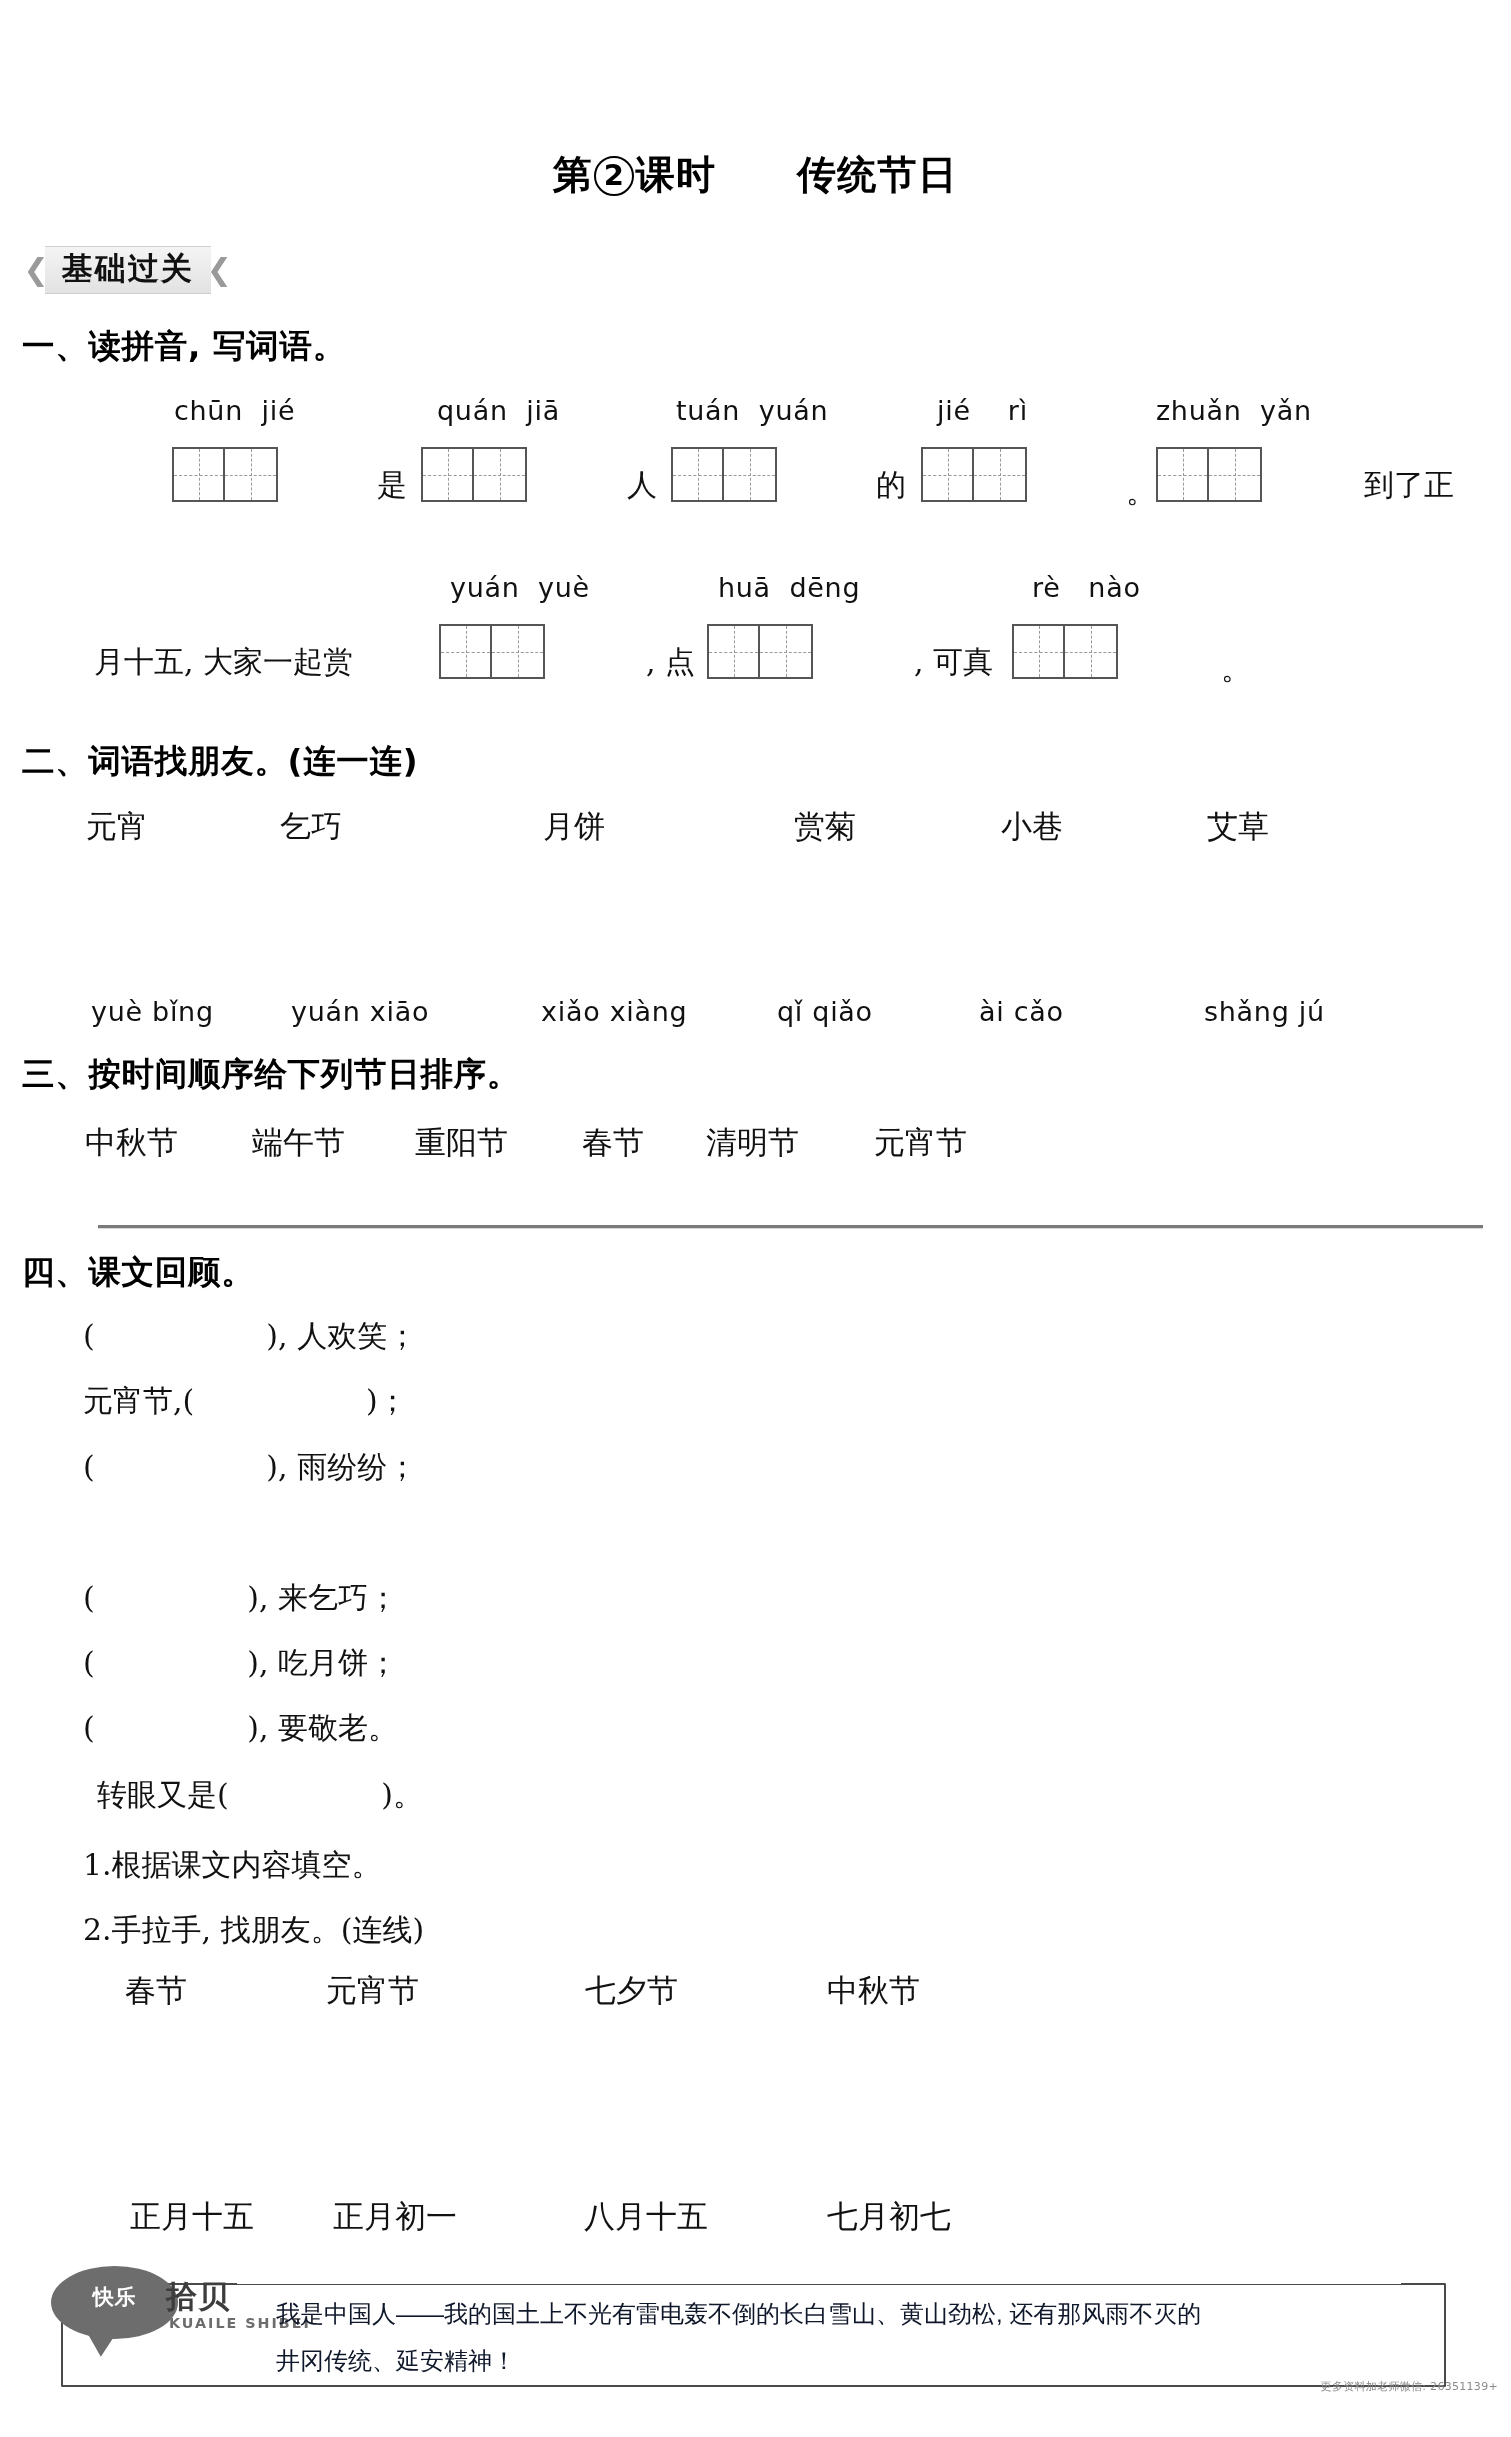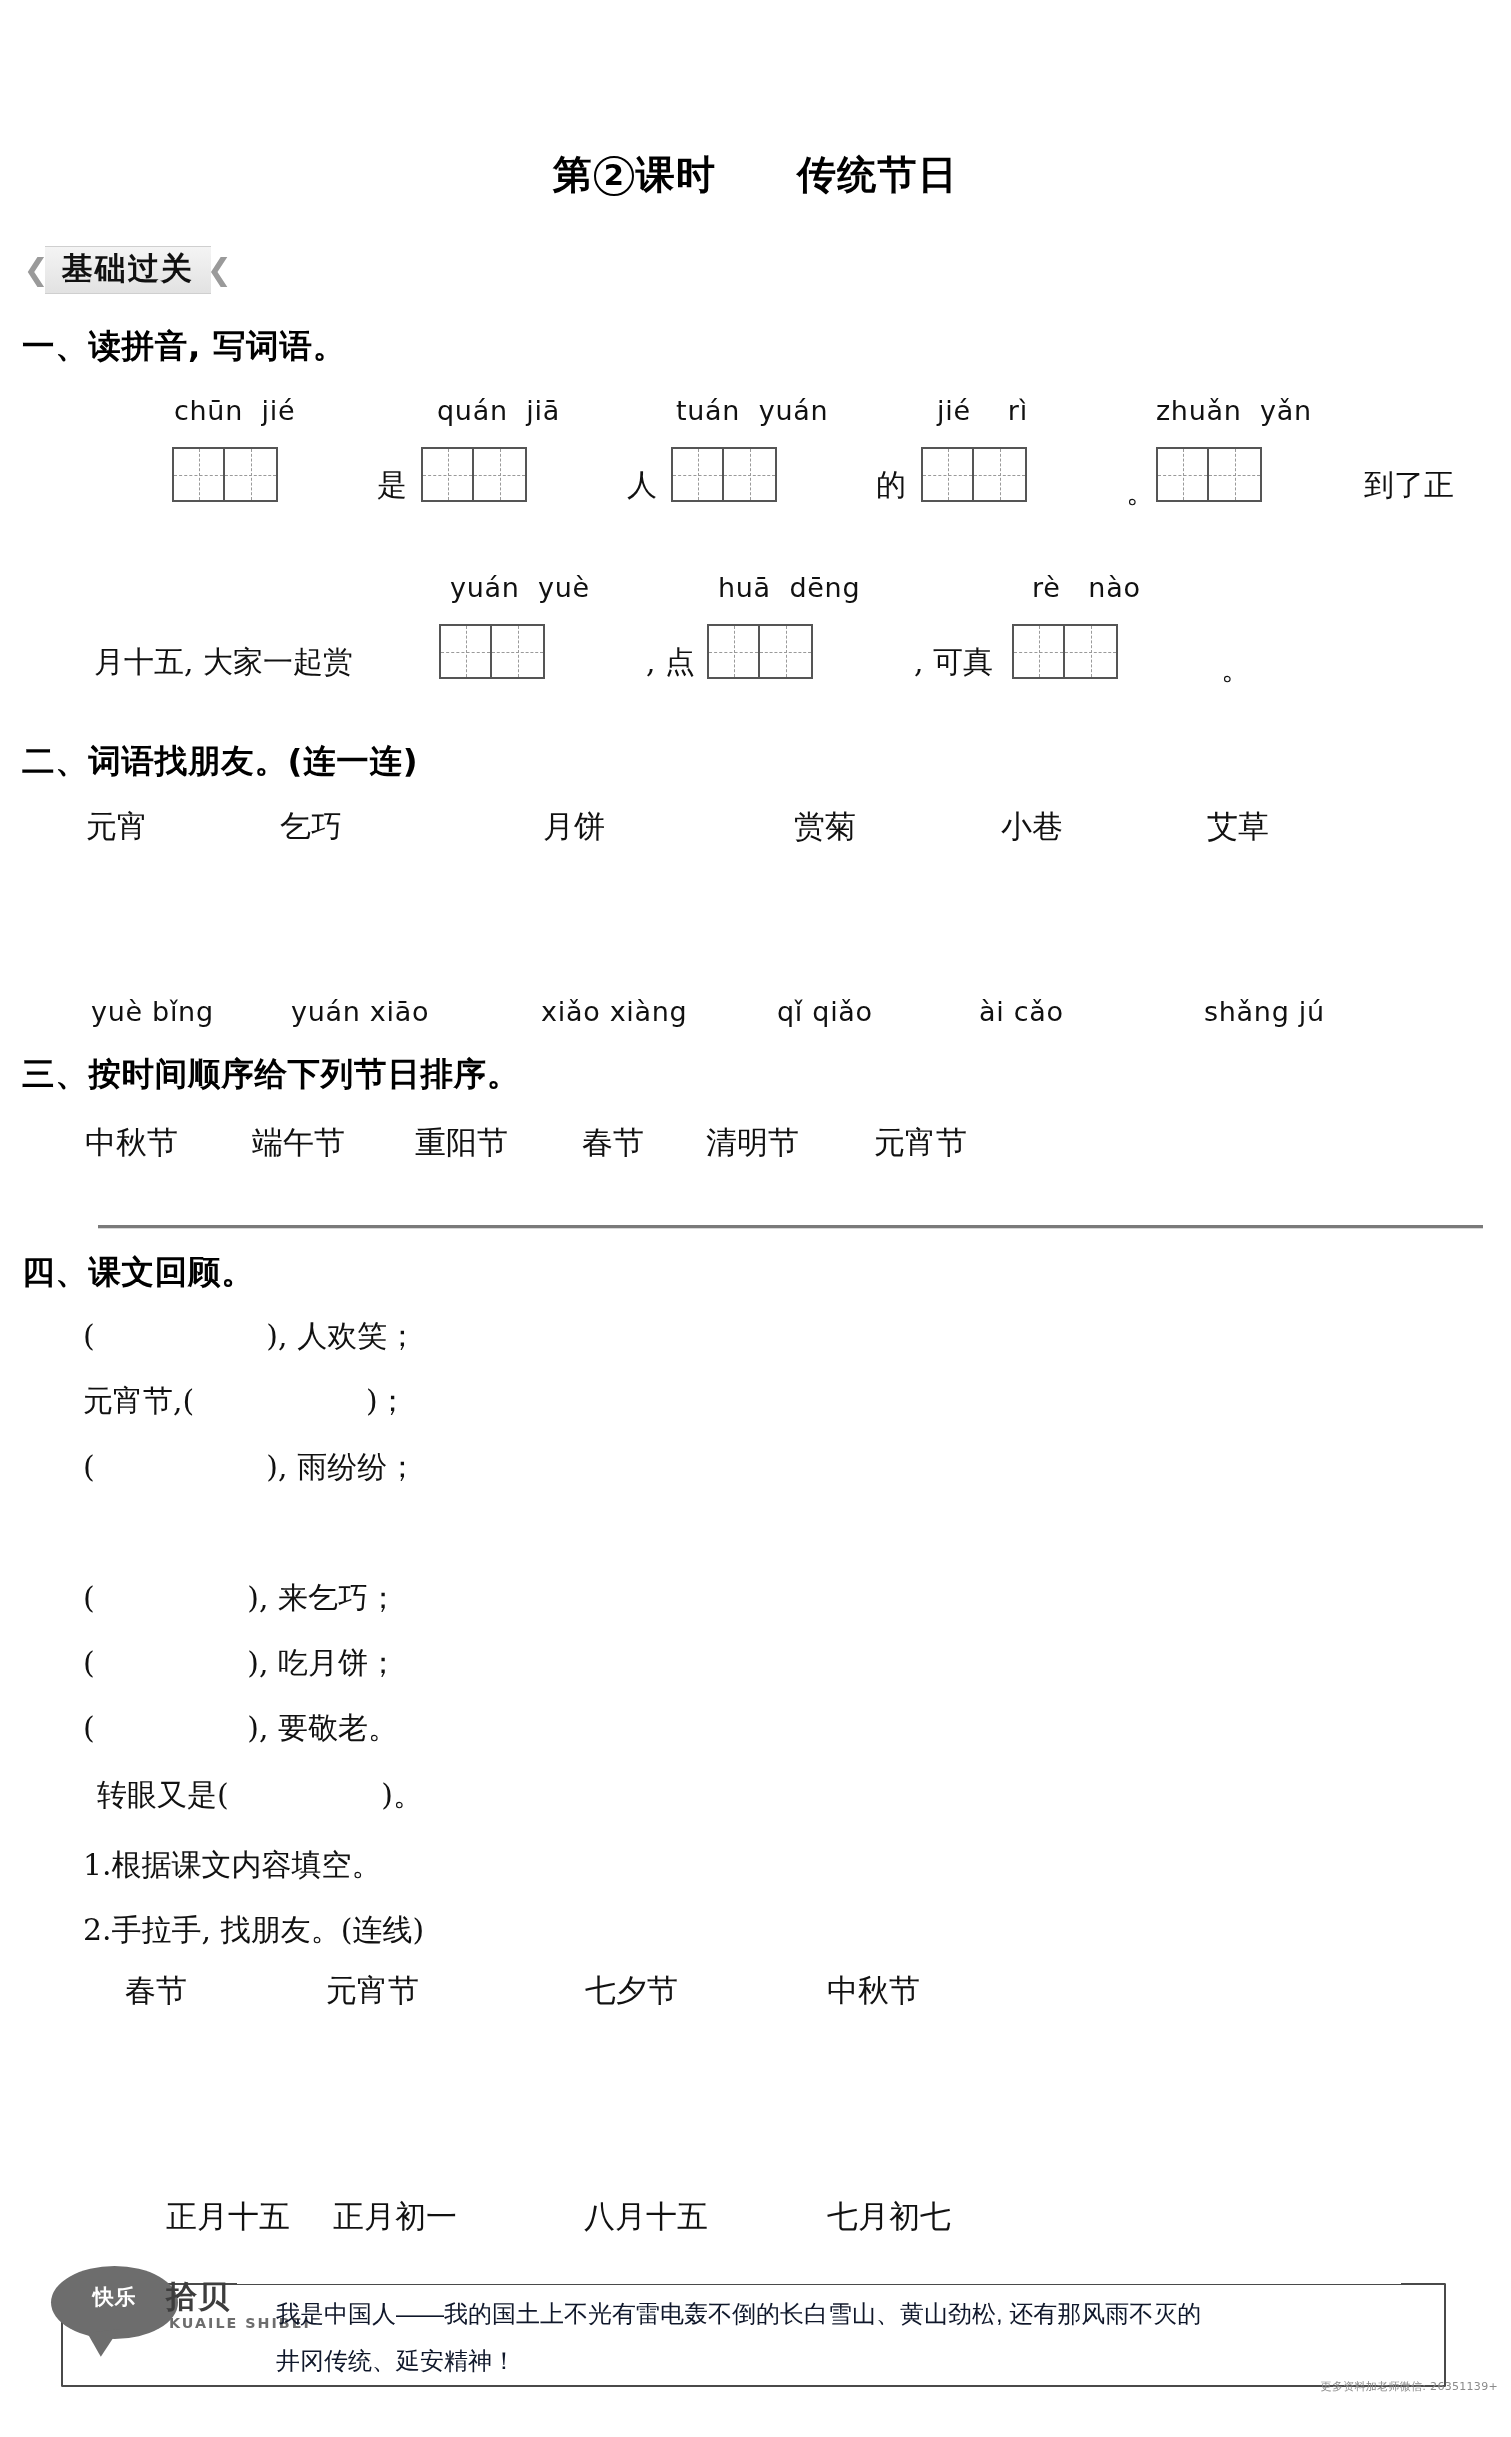--- a/index.html
+++ b/index.html
@@ -382,21 +382,21 @@
   <div class="clause" style="top:1775px; left:97px;">转眼又是(                )。</div>
 
   <div class="subq" style="top:1845px; left:83px;">1.根据课文内容填空。</div>
   <div class="subq" style="top:1910px; left:83px;">2.手拉手, 找朋友。(连线)</div>
 
   <div class="wordrow" style="top:1970px; left:125px;">春节</div>
   <div class="wordrow" style="top:1970px; left:326px;">元宵节</div>
   <div class="wordrow" style="top:1970px; left:585px;">七夕节</div>
   <div class="wordrow" style="top:1970px; left:827px;">中秋节</div>
 
-  <div class="wordrow" style="top:2196px; left:130px;margin-left:36px;">正月十五</div>
+  <div class="wordrow" style="top:2196px; left:130px;">正月十五</div>
   <div class="wordrow" style="top:2196px; left:333px;">正月初一</div>
   <div class="wordrow" style="top:2196px; left:584px;">八月十五</div>
   <div class="wordrow" style="top:2196px; left:827px;">七月初七</div>
 
   <div class="footer-wrap">
     <div class="footer-box">
       <div class="footer-box-inner"></div>
     </div>
     <div class="footer-cover"></div>
     <div class="bubble"></div>

